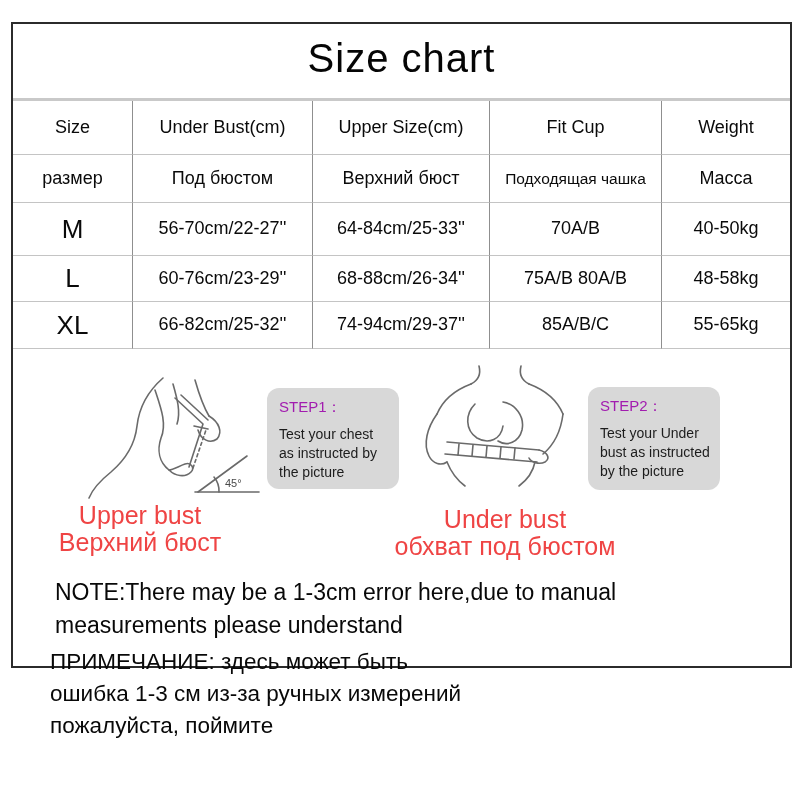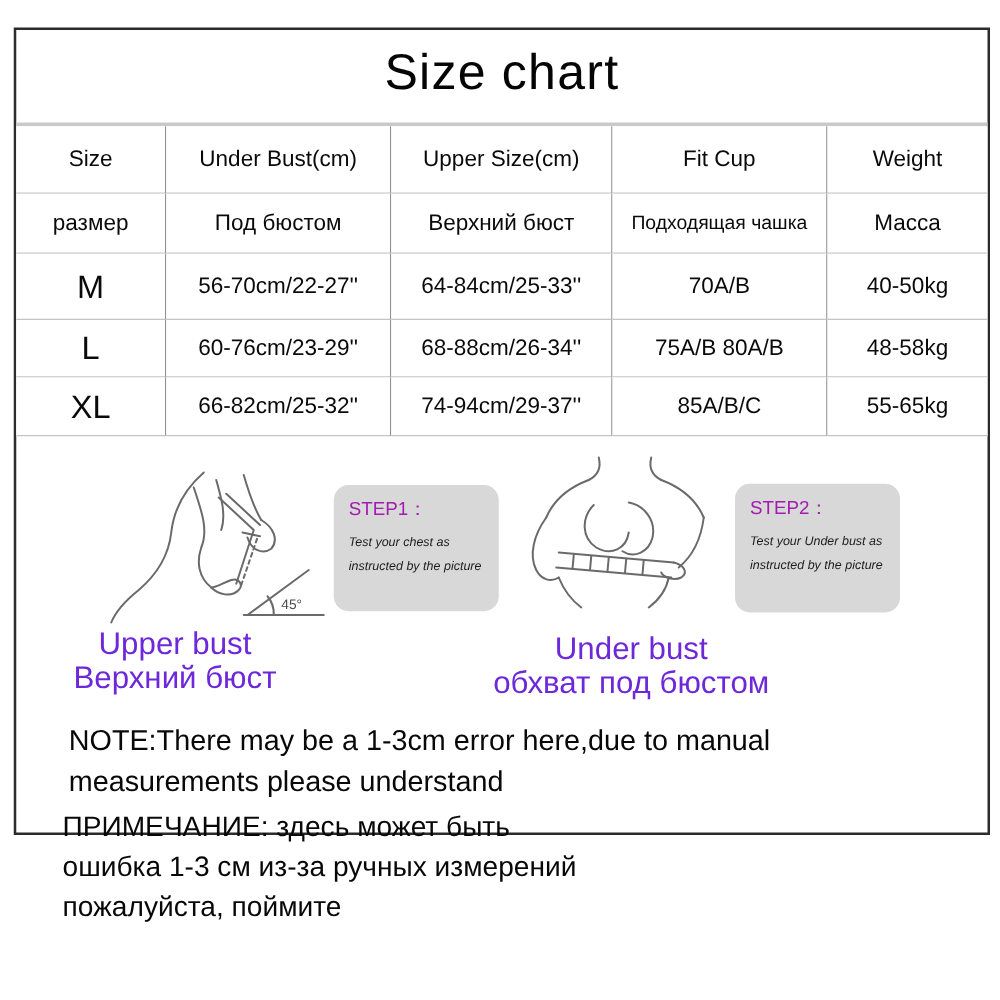--- a/index.html
+++ b/index.html
@@ -25,22 +25,22 @@
   .cell.smalltext{font-size:15.5px;text-align:right;}
 
   
   .fig-svg{position:absolute;}
   .fig-svg path,.fig-svg line{fill:none;stroke:#6a6a6a;stroke-width:1.6;
         stroke-linecap:round;stroke-linejoin:round;}
   .fig-svg text{fill:#4a4a4a;stroke:none;font-family:"Liberation Sans",sans-serif;}
   .step-box{position:absolute;width:132px;background:#d8d8d8;border-radius:12px;
             padding:10px 10px 12px 12px;box-sizing:border-box;}
   .step-label{font-size:15px;margin-bottom:8px;color:#a21caf;}
-  .step-text{font-size:10px;line-height:19px;color:#1c1c1c;font-style:italic;}
-  .caption{position:absolute;text-align:center;font-size:25px;line-height:27px;color:#6d28d9;}
+  .step-text{font-size:14px;line-height:19px;color:#1c1c1c;}
+  .caption{position:absolute;text-align:center;font-size:25px;line-height:27px;color:#ef4444;}
 
   
   .note{position:absolute;color:#080808;}
   .note-en{left:42px;top:552px;font-size:23px;line-height:33px;}
   .note-ru{left:37px;top:622px;font-size:22.5px;line-height:32px;}
 </style>
 </head>
 <body>
 
 <div class="canvas">

